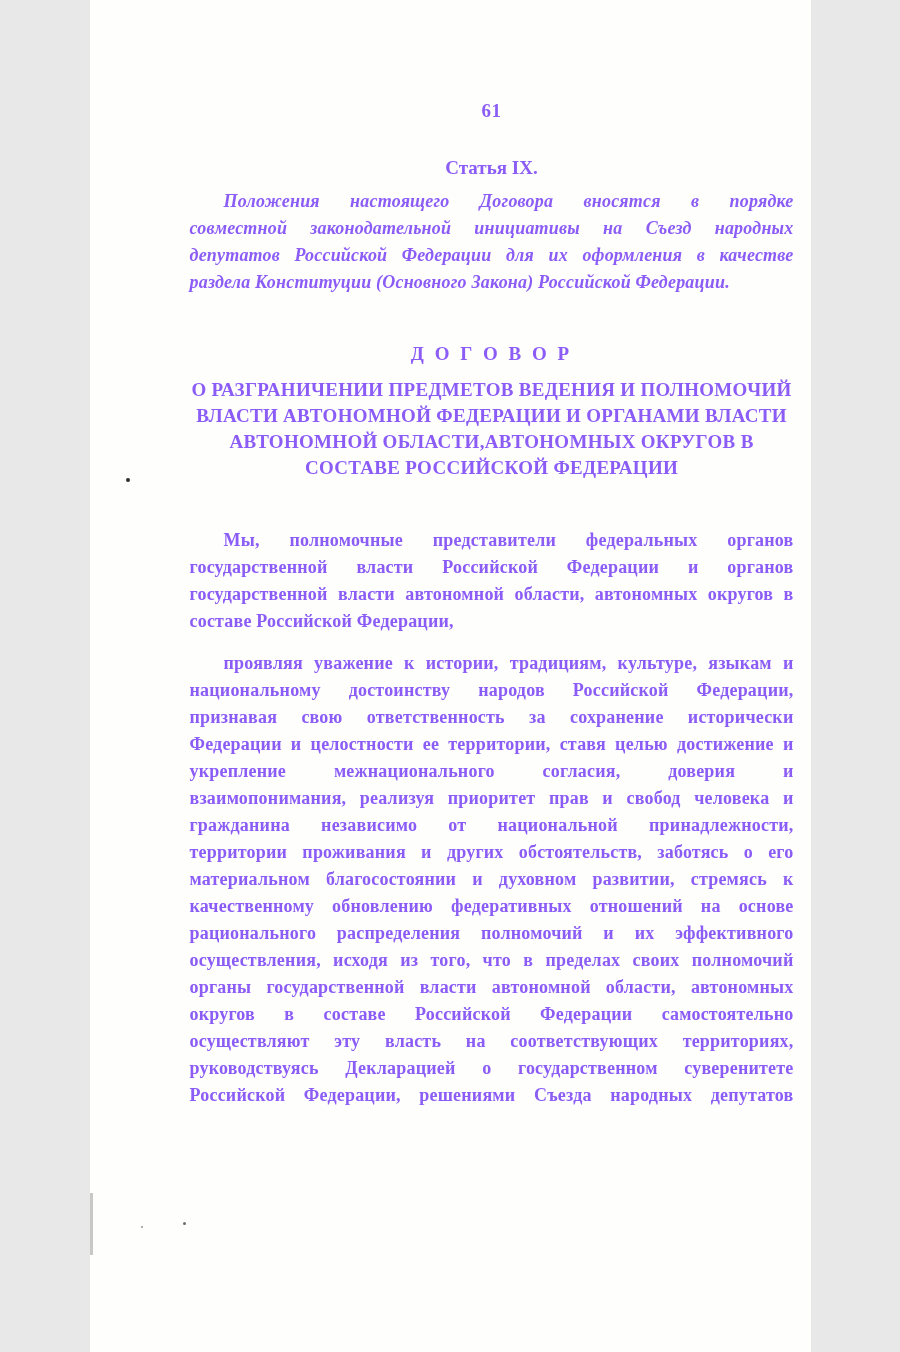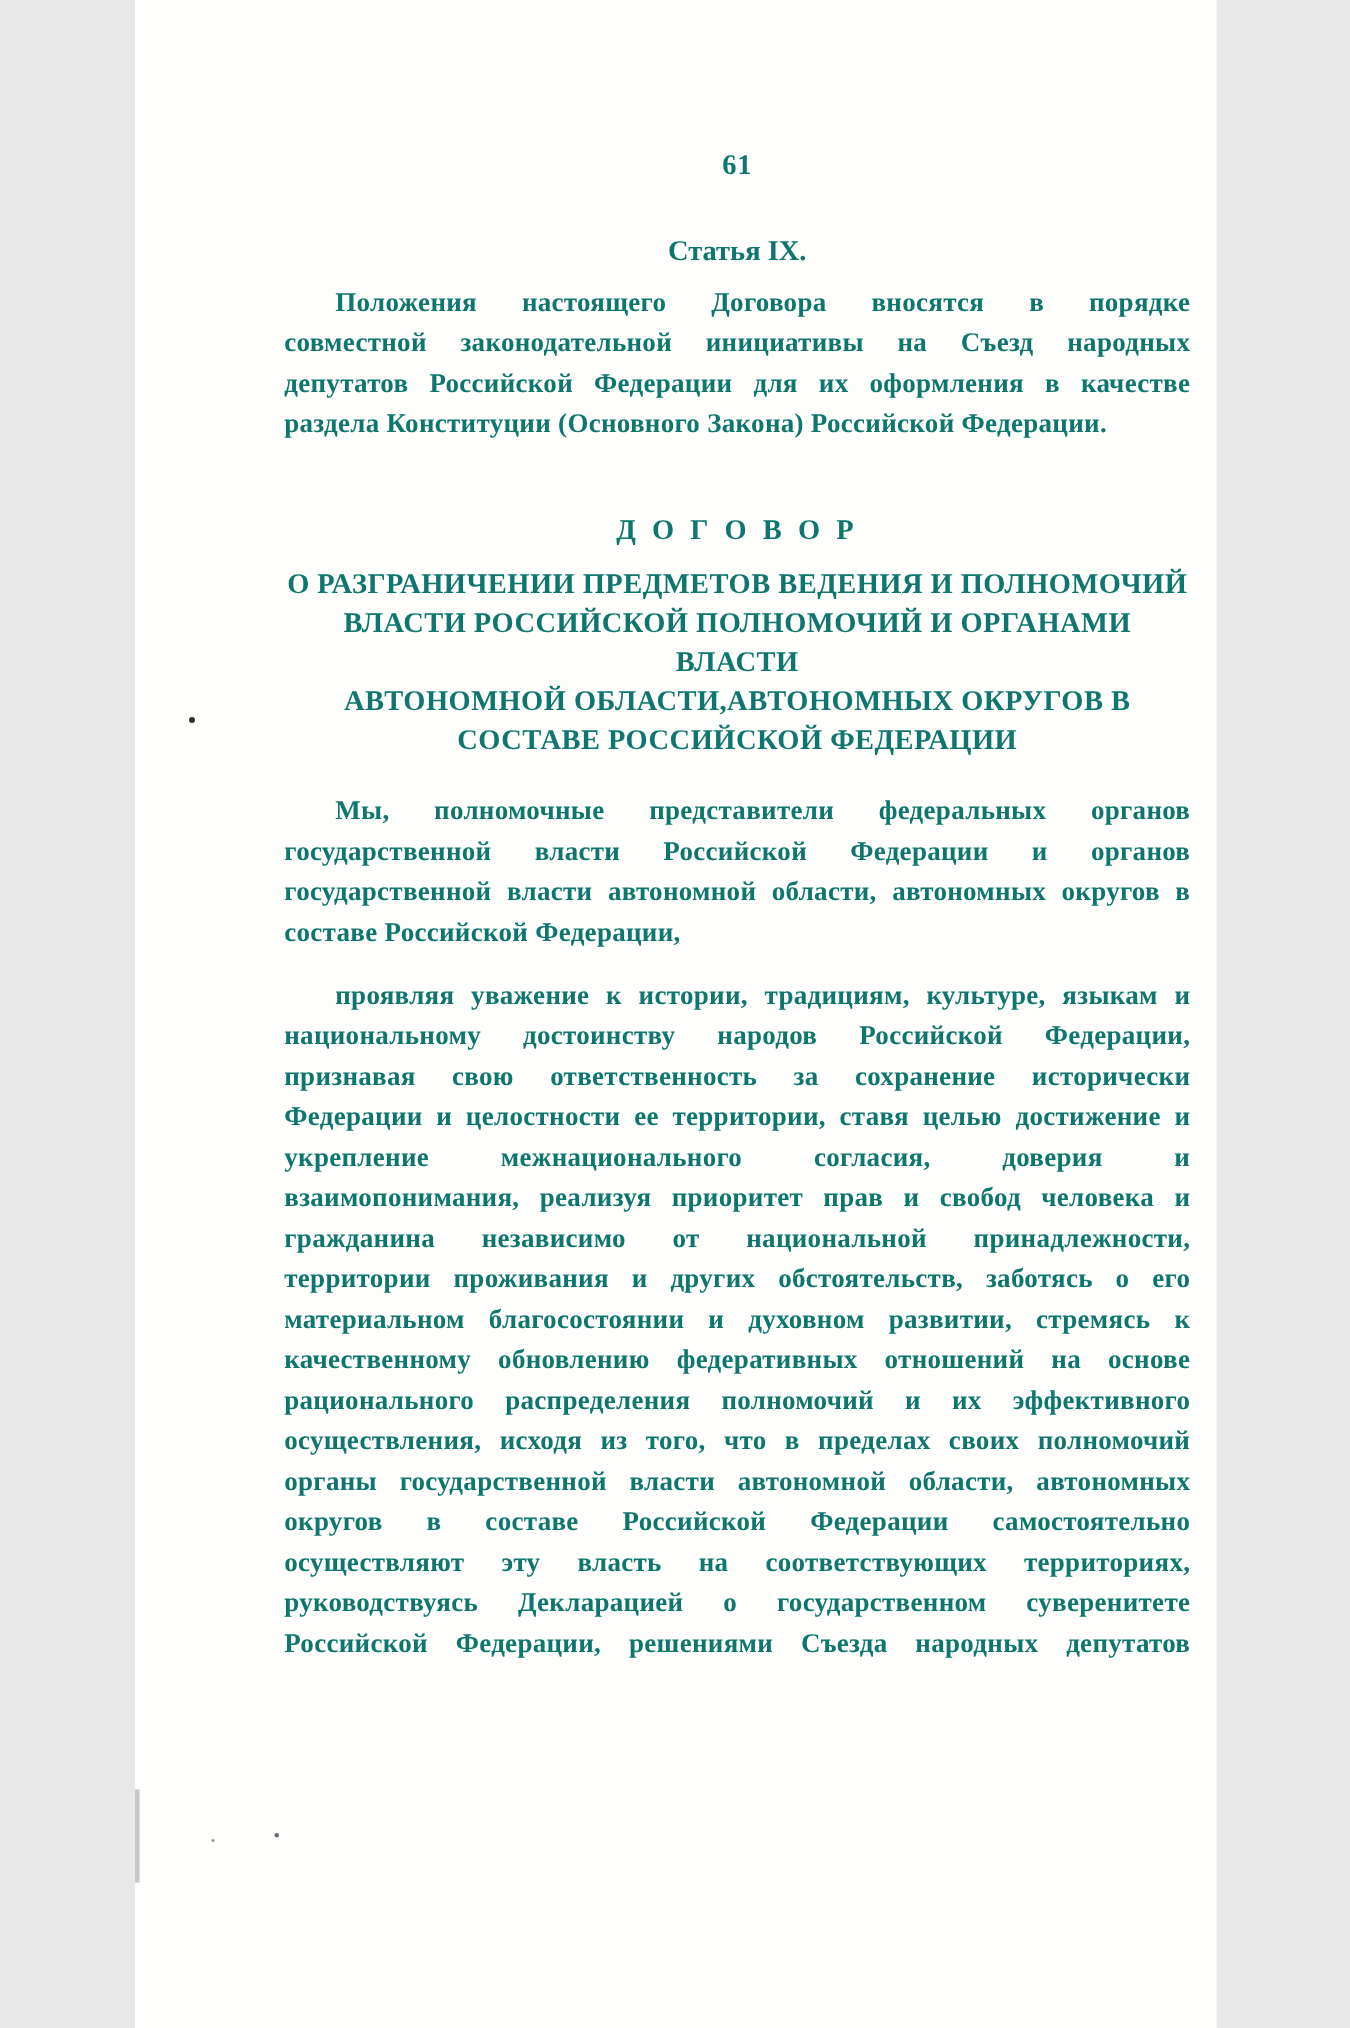--- a/index.html
+++ b/index.html
@@ -3,33 +3,33 @@
 <meta charset="utf-8">
 <style>
   html,body{margin:0;padding:0;background:#e8e8e8;}
   .page{
     position:relative;
     width:721px;height:1352px;
     margin:0 auto;
     background:#fefefd;
     overflow:hidden;
     font-family:"Liberation Serif","DejaVu Serif",serif;
-    color:#0f766e;
+    color:#8b5cf6;
   }
   .col{position:absolute;left:100px;width:604px;}
   .page-number{
     top:100px;text-align:center;
     font-size:19px;font-weight:700;letter-spacing:.5px;
   }
   .article-heading{
     top:157px;text-align:center;
     font-size:19px;font-weight:700;
   }
   .para{font-size:18px;font-weight:700;line-height:27px;}
-  #article-para{top:188px;}
+  #article-para{top:188px;font-style:italic;}
   .jline{
     text-align:justify;text-align-last:justify;
     white-space:normal;letter-spacing:.2px;
   }
   .jline.indent{padding-left:34px;}
   .jline.last{text-align:left;text-align-last:left;}
   #treaty-title{
     top:341px;text-align:center;
     font-size:19px;font-weight:700;line-height:26px;
     letter-spacing:.3px;
@@ -71,21 +71,21 @@
   <div class="col para" id="article-para">
       <div class="jline indent">Положения настоящего Договора вносятся в порядке</div>
       <div class="jline">совместной законодательной инициативы на Съезд народных</div>
       <div class="jline">депутатов Российской Федерации для их оформления в качестве</div>
       <div class="jline last">раздела Конституции (Основного Закона) Российской Федерации.</div>
     </div>
 
   <div class="col" id="treaty-title">
       <div class="tline">Д О Г О В О Р</div>
       <div class="tline">О РАЗГРАНИЧЕНИИ ПРЕДМЕТОВ ВЕДЕНИЯ И ПОЛНОМОЧИЙ</div>
-      <div class="tline">ВЛАСТИ РОССИЙСКОЙ ПОЛНОМОЧИЙ И ОРГАНАМИ ВЛАСТИ</div>
+      <div class="tline">ВЛАСТИ АВТОНОМНОЙ ФЕДЕРАЦИИ И ОРГАНАМИ ВЛАСТИ</div>
       <div class="tline">АВТОНОМНОЙ ОБЛАСТИ,АВТОНОМНЫХ ОКРУГОВ В</div>
       <div class="tline">СОСТАВЕ РОССИЙСКОЙ ФЕДЕРАЦИИ</div>
     </div>
 
   <div class="col" id="body-paras">
       <div class="para">
         <div class="jline indent">Мы, полномочные представители федеральных органов</div>
         <div class="jline">государственной власти Российской Федерации и органов</div>
         <div class="jline">государственной власти автономной области, автономных округов в</div>
         <div class="jline last">составе Российской Федерации,</div>

